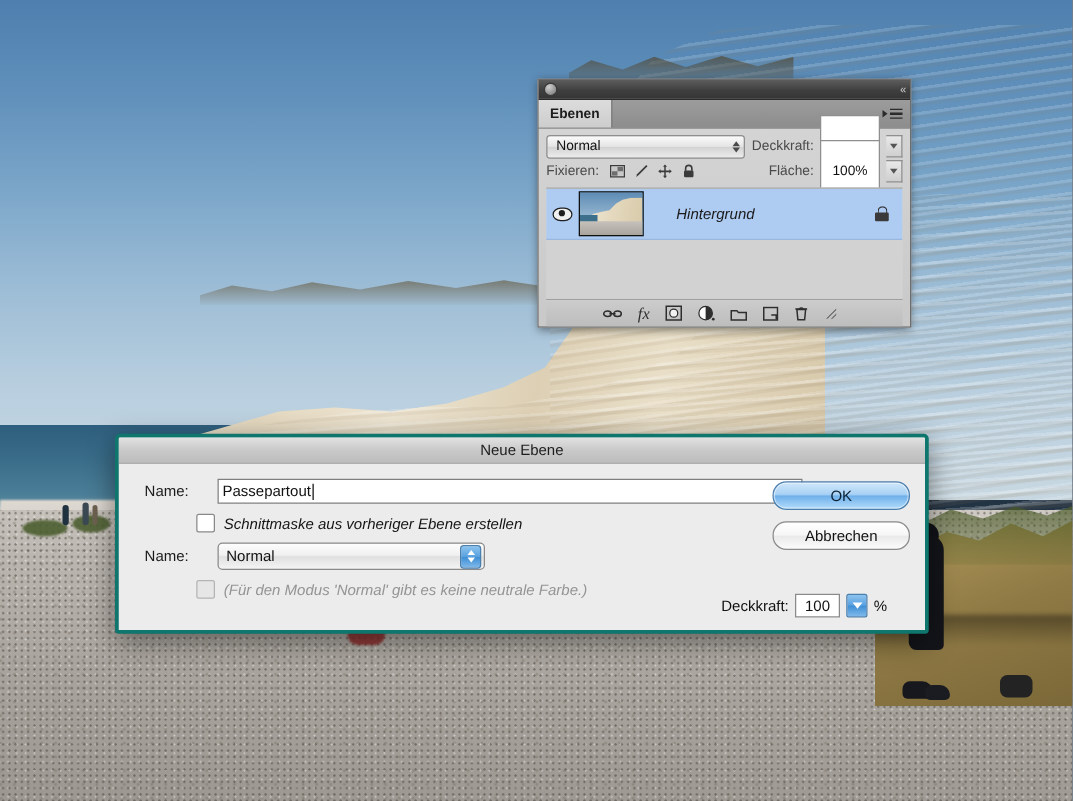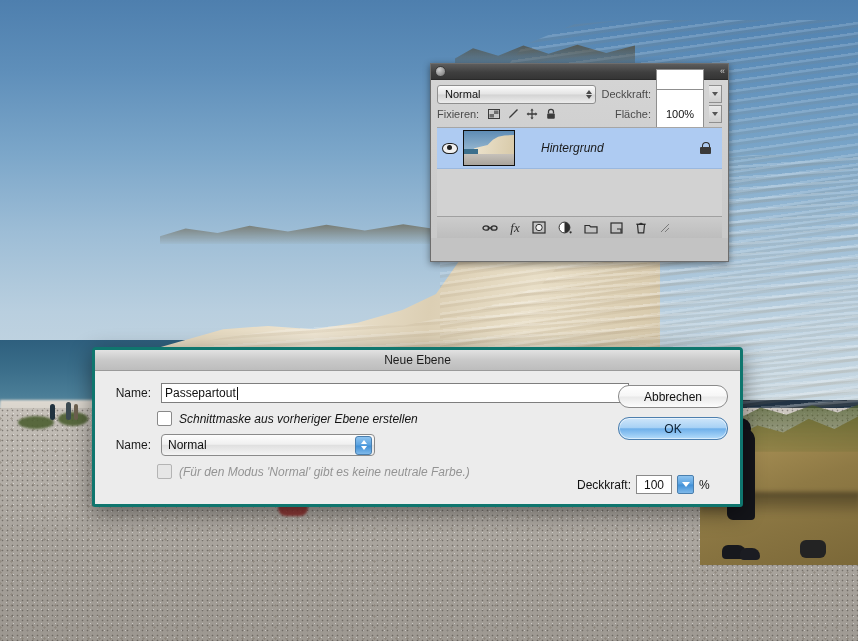--- a/index.html
+++ b/index.html
@@ -319,21 +319,21 @@
     height: 20px;
     background: linear-gradient(180deg, #e2e2e2 0%, #c9c9c9 50%, #bdbdbd 100%);
     border-bottom: 1px solid #9a9a9a;
     display: flex; align-items: center; justify-content: center;
     font-size: 12px; color: #1c1c1c;
   }
   .dlg-body { position: relative; padding: 12px 0 0 0; height: 134px; }
 
   .field-row { display: flex; align-items: center; margin-bottom: 8px; }
   .fl {
-    width: 56px; text-align: right; padding-right: 10px;
+    width: 56px; text-align: right; padding-right: 23px;
     font-size: 12px; color: #1a1a1a;
   }
   .name-input {
     width: 460px; height: 18px;
     background: #fff; border: 1px solid #7e7e7e;
     display: flex; align-items: center; padding: 0 3px;
     font-size: 12px; color: #111;
     position: relative;
   }
   .caret {
@@ -442,20 +442,35 @@
     <div class="red-thing"></div>
   </div>
 
   <div class="panel">
 
     <div class="panel-titlebar">
       <div class="panel-dot"></div>
       <div class="panel-collapse">«</div>
     </div>
 
+    <div class="tabrow">
+      <div class="tab-active">
+        <span>Ebenen</span>
+      </div>
+      <div class="tab-filler">
+        <span class="panel-menu-icon">
+          <span class="tri"></span>
+          <span class="lines">
+              <i></i>
+              <i></i>
+              <i></i>
+            </span>
+        </span>
+      </div>
+    </div>
 
     <div class="panel-body">
 
       <div class="row1">
         <div class="blend-select">
           <span>Normal</span>
           <span class="stepper-small">
             <span class="up"></span>
               <span class="dn"></span>
           </span>
@@ -614,20 +629,20 @@
           </span>
         <span>%</span>
       </div>
 
       <div class="cb-row" style="margin-top:6px">
         <span class="checkbox disabled"></span>
         <span class="cb-label disabled">(Für den Modus 'Normal' gibt es keine neutrale Farbe.)</span>
       </div>
 
       <div class="btn-col">
+        <div class="btn default">OK</div>
         <div class="btn">Abbrechen</div>
-        <div class="btn default">OK</div>
       </div>
 
     </div>
   </div>
 
 </div>
 
 </body></html>

